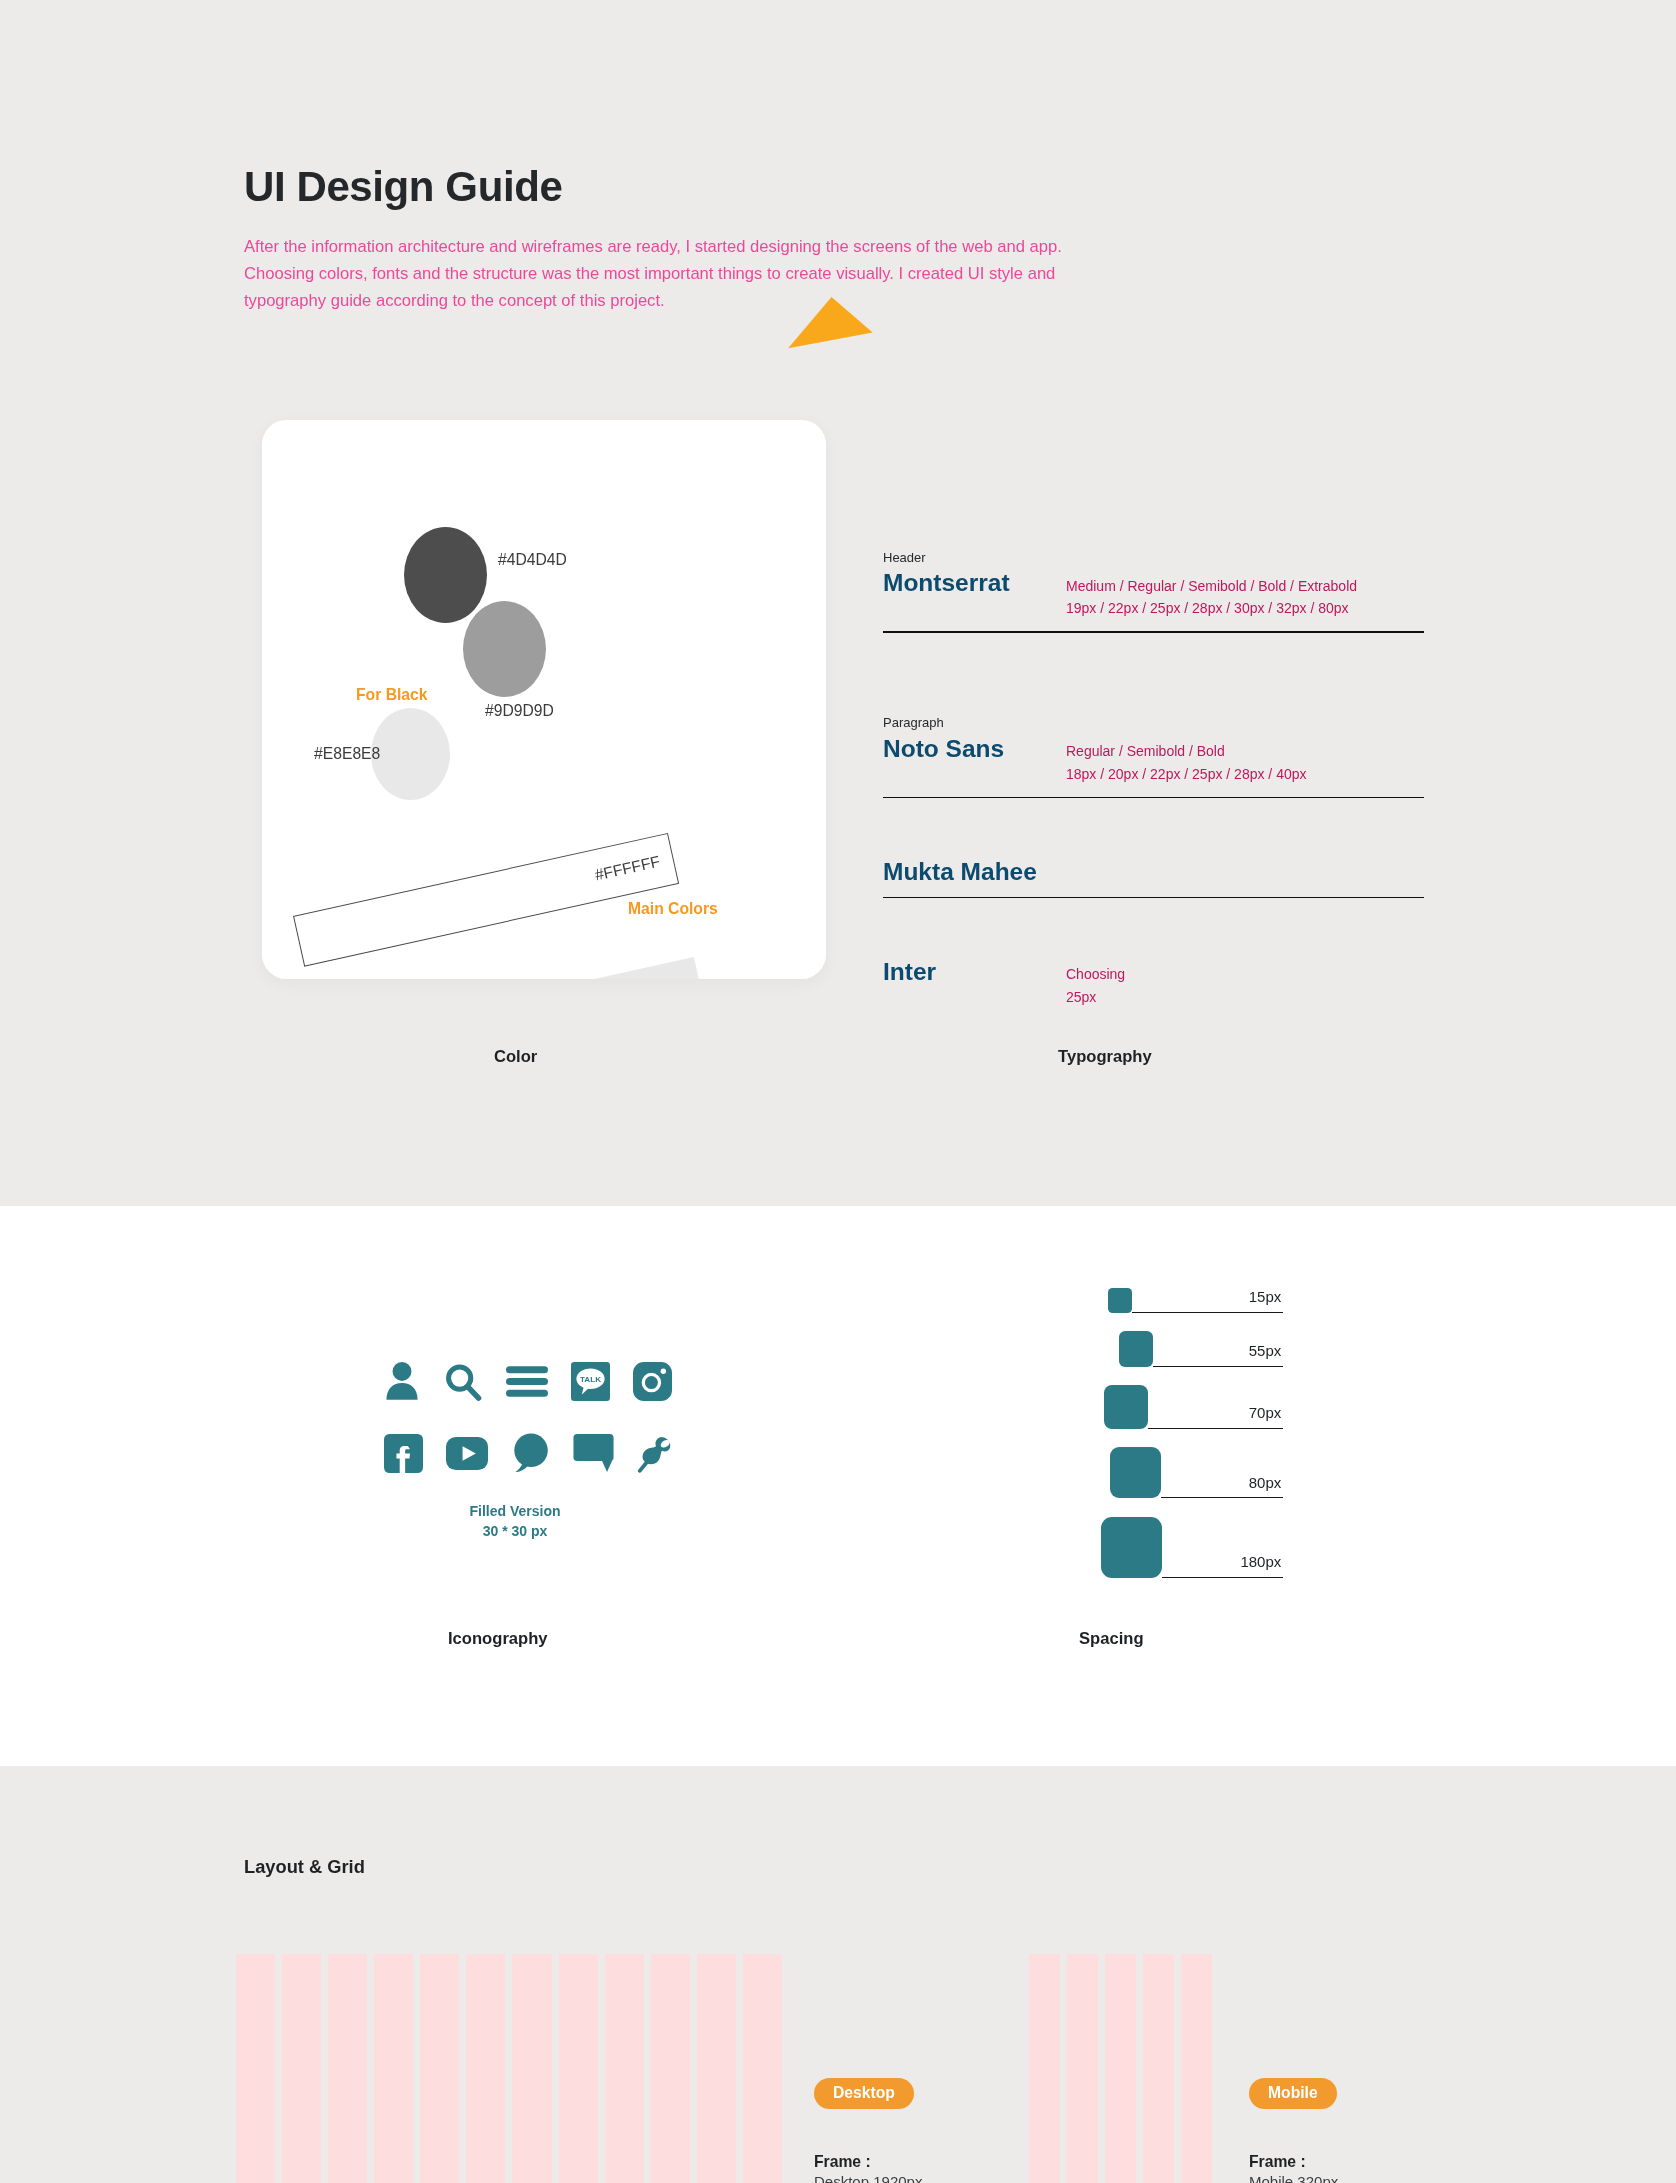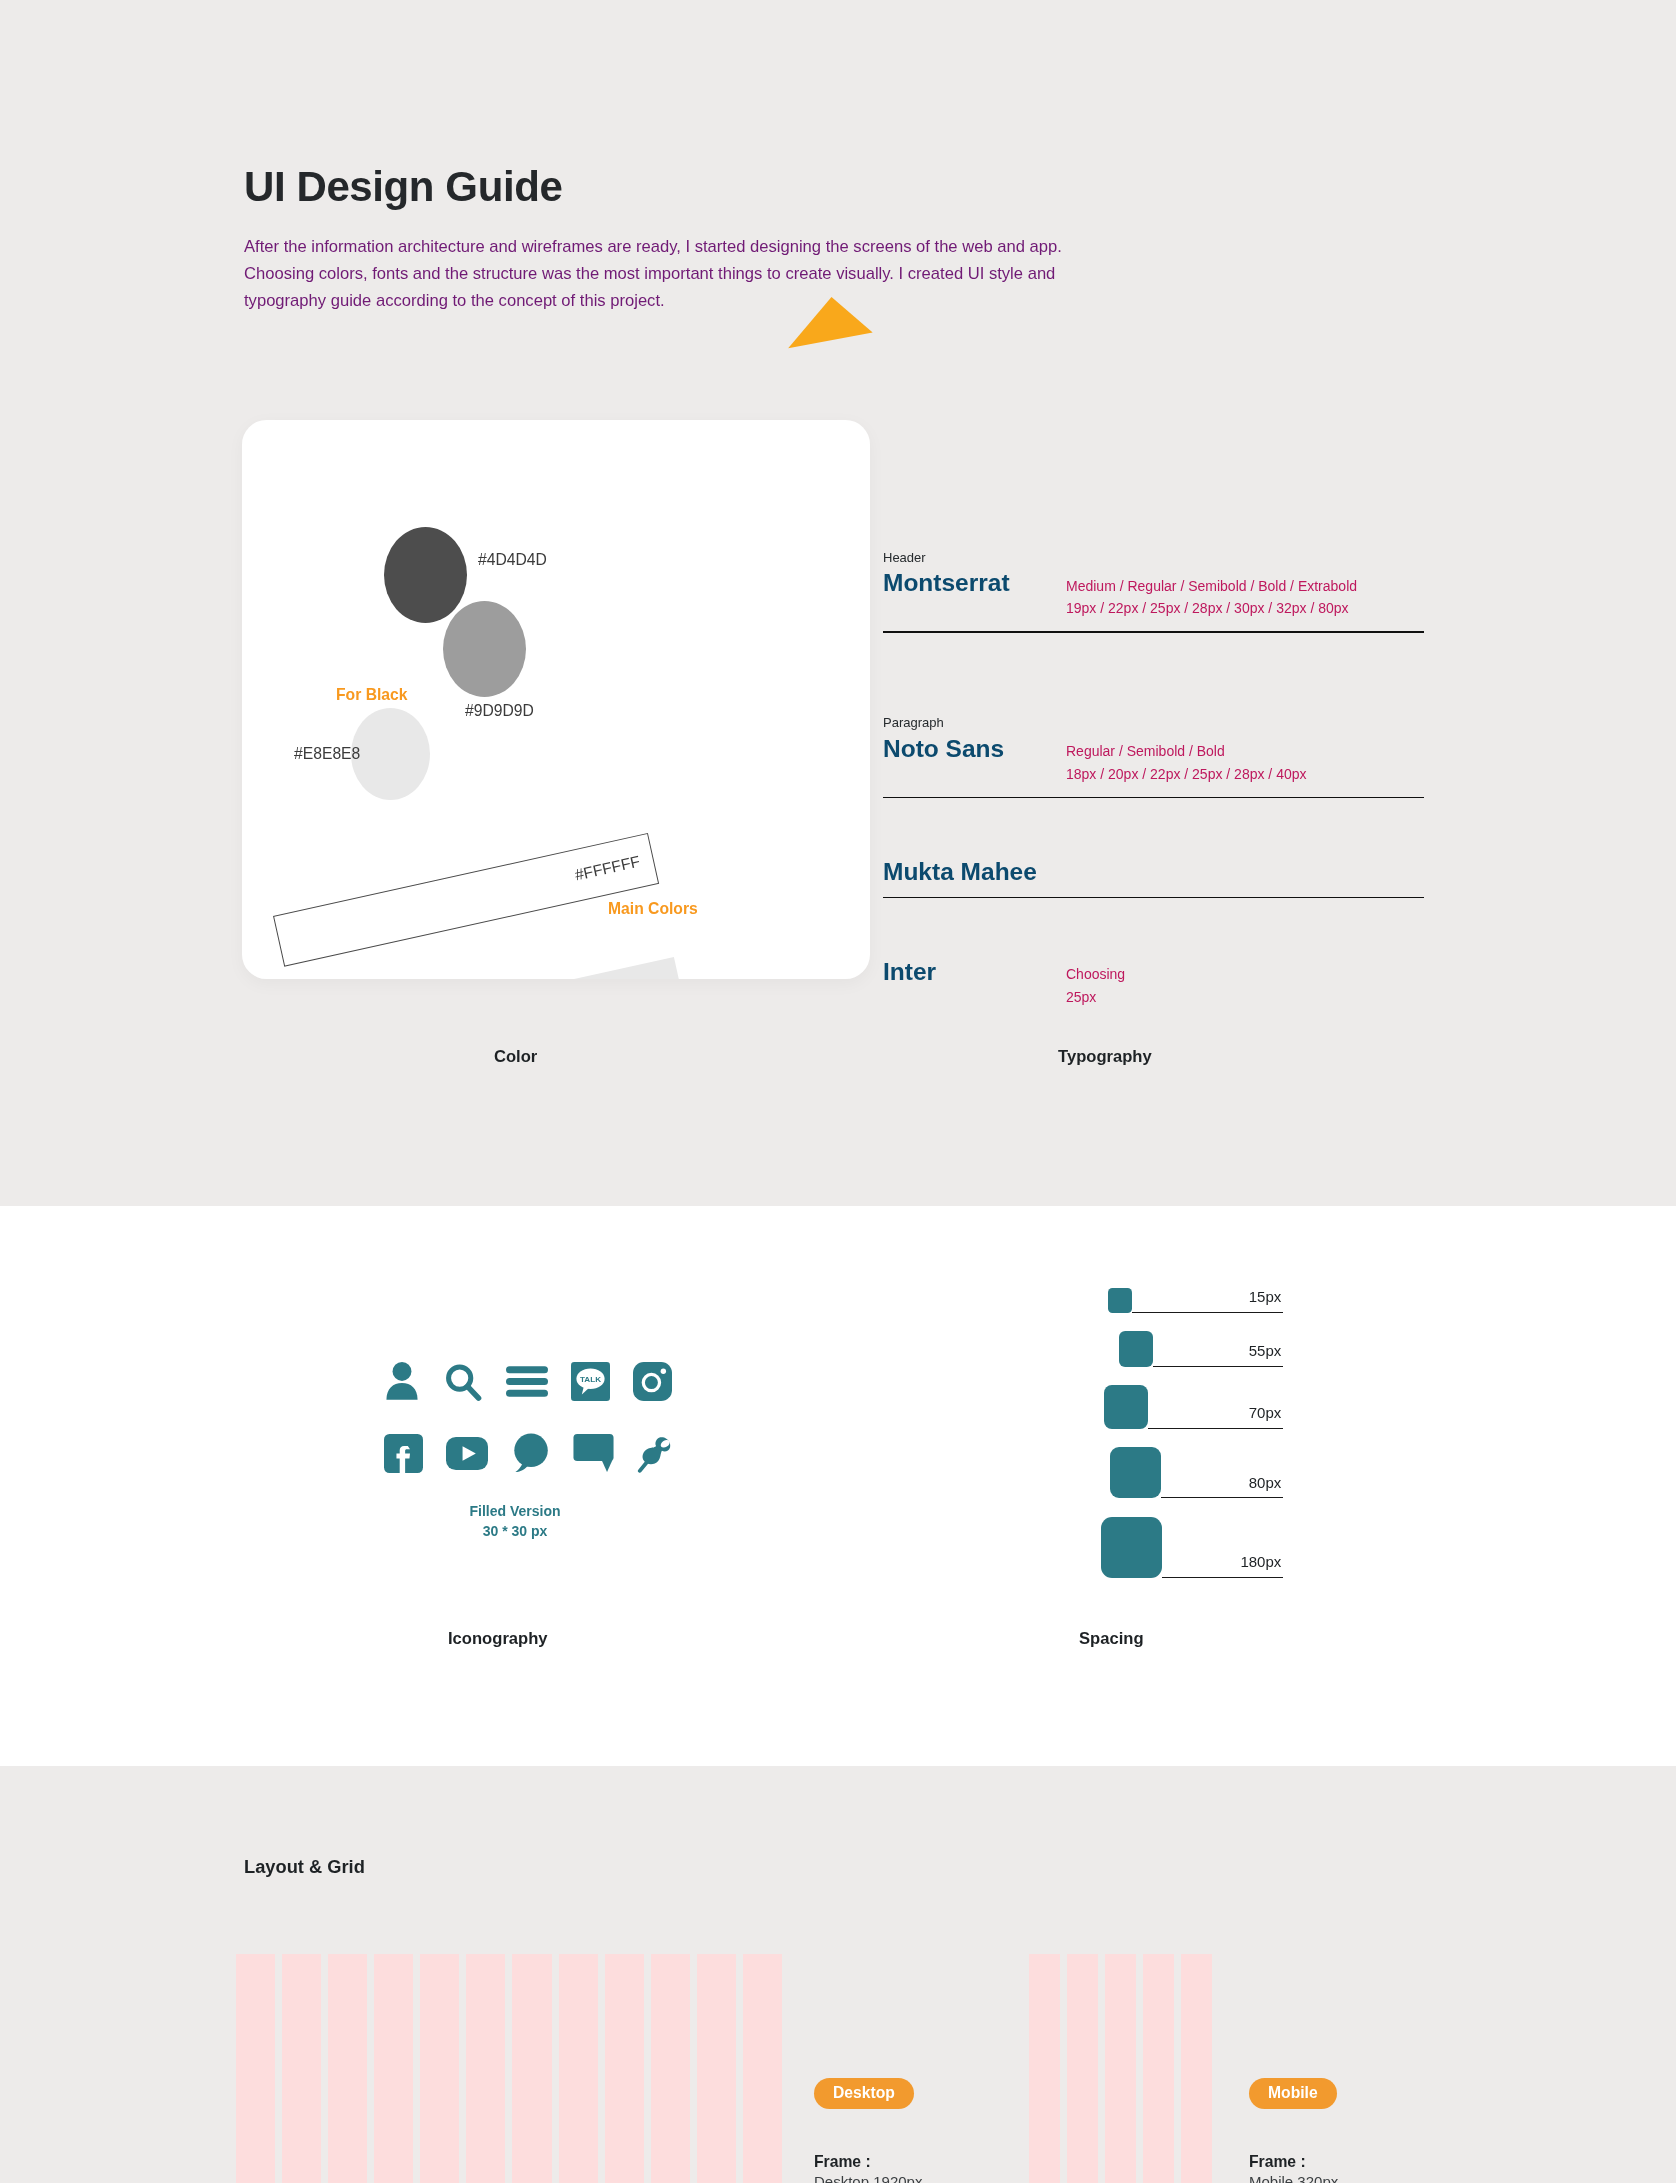--- a/index.html
+++ b/index.html
@@ -20,28 +20,28 @@
   
   #intro { position: absolute; left: 244px; top: 166px; width: 838px; }
   #page-title {
     font-size: 42px; font-weight: 700; color: #25282B;
     letter-spacing: -0.4px; line-height: 1.0; position: relative; z-index: 3;
   }
   #title-arrow {
     position: absolute; left: 544px; top: 131px; z-index: 2;
   }
   #intro-paragraph {
-    margin-top: 26px; font-size: 16.6px; line-height: 1.62; color: #701a75;
+    margin-top: 26px; font-size: 16.6px; line-height: 1.62; color: #ec4899;
     width: 830px; font-weight: 400;
   }
 
   
   #color-card {
-    position: absolute; left: 242px; top: 420px;
-    width: 628px; height: 559px;
+    position: absolute; left: 262px; top: 420px;
+    width: 564px; height: 559px;
     background: #ffffff; border-radius: 24.5px;
     box-shadow: 0 4.4px 17.5px rgba(0,0,0,0.04);
     overflow: hidden;
   }
   .swatch-circle { position: absolute; border-radius: 50%; }
   #circle-4d { left: 142px; top: 107px;  width: 83px; height: 96px; background: #4D4D4D; }
   #circle-9d { left: 201px; top: 181px;  width: 83px; height: 96px; background: #9D9D9D; }
   #circle-e8 { left: 109px; top: 288px;  width: 79px; height: 92px; background: #E8E8E8; }
   .swatch-label {
     position: absolute; font-size: 15.7px; color: #3B3B3B; white-space: nowrap;

